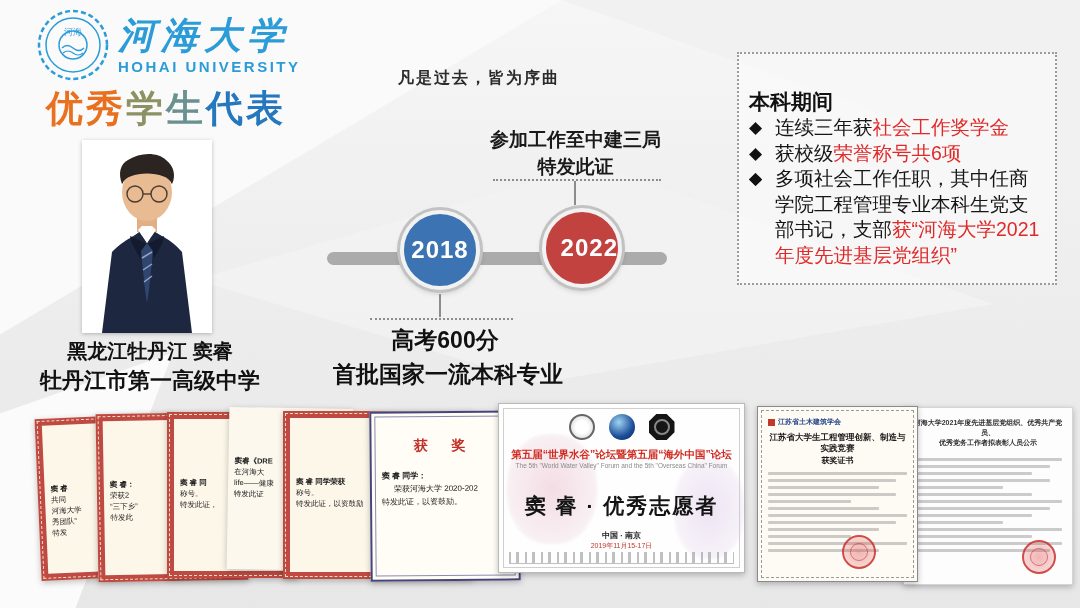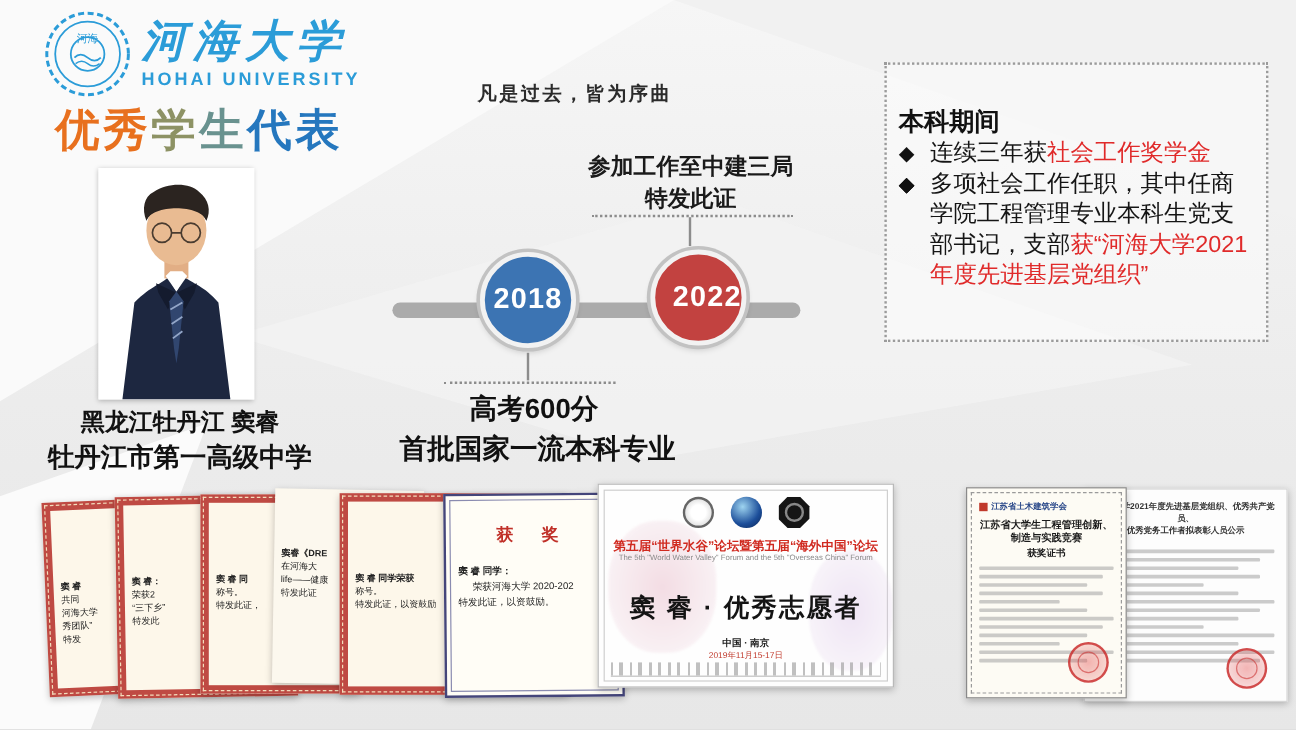--- a/index.html
+++ b/index.html
@@ -143,21 +143,21 @@
 
   <div class="page-title"><span style="color: rgb(232, 112, 30);">优秀</span><span style="color: rgb(141, 146, 100);">学</span><span style="color: rgb(105, 146, 143);">生</span><span style="color: rgb(37, 119, 190);">代表</span></div>
 
   <div class="info-box">
     <div class="info-title">本科期间</div>
     <ul class="info-list">
       <li class="info-item">
         <span class="bullet">◆</span><span><span>连续三年获</span><span class="seg-red">社会工作奖学金</span></span>
       </li>
       <li class="info-item">
-        <span class="bullet">◆</span>
+        <span class="bullet">◆</span><span><span> 获校级</span><span class="seg-red">荣誉称号共6项</span></span>
       </li>
       <li class="info-item">
         <span class="bullet">◆</span>
       </li>
       <li class="info-item">
         <span class="bullet">◆</span><span><span>多项社会工作任职，其中任商学院工程管理专业本科生党支部书记，支部</span><span class="seg-red">获“河海大学2021年度先进基层党组织”</span></span>
       </li>
     </ul>
   </div>
 
@@ -259,21 +259,21 @@
       <span class="emblem em-dark"></span>
     </div>
     <div class="forum-title">第五届“世界水谷”论坛暨第五届“海外中国”论坛</div>
     <div class="forum-en">The 5th "World Water Valley" Forum and the 5th "Overseas China" Forum</div>
     <div class="forum-name">窦 睿 · 优秀志愿者</div>
     <div class="forum-loc">中国 · 南京</div>
     <div class="forum-date">2019年11月15-17日</div>
     <div class="skyline"></div>
   </div>
 
-  <div class="cert cert-js" style="left:757px;top:406px;width:134px;height:176px;z-index:6;margin-left:48px;">
+  <div class="cert cert-js" style="left:757px;top:406px;width:161px;height:176px;z-index:6;">
     <div class="js-org">
       <span class="js-logo"></span>
       <span class="js-org-name">江苏省土木建筑学会</span>
     </div>
     <div class="js-title">江苏省大学生工程管理创新、制造与实践竞赛</div>
     <div class="js-sub">获奖证书</div>
     <div class="bars">
       <i></i>
         <i></i>
         <i></i>

